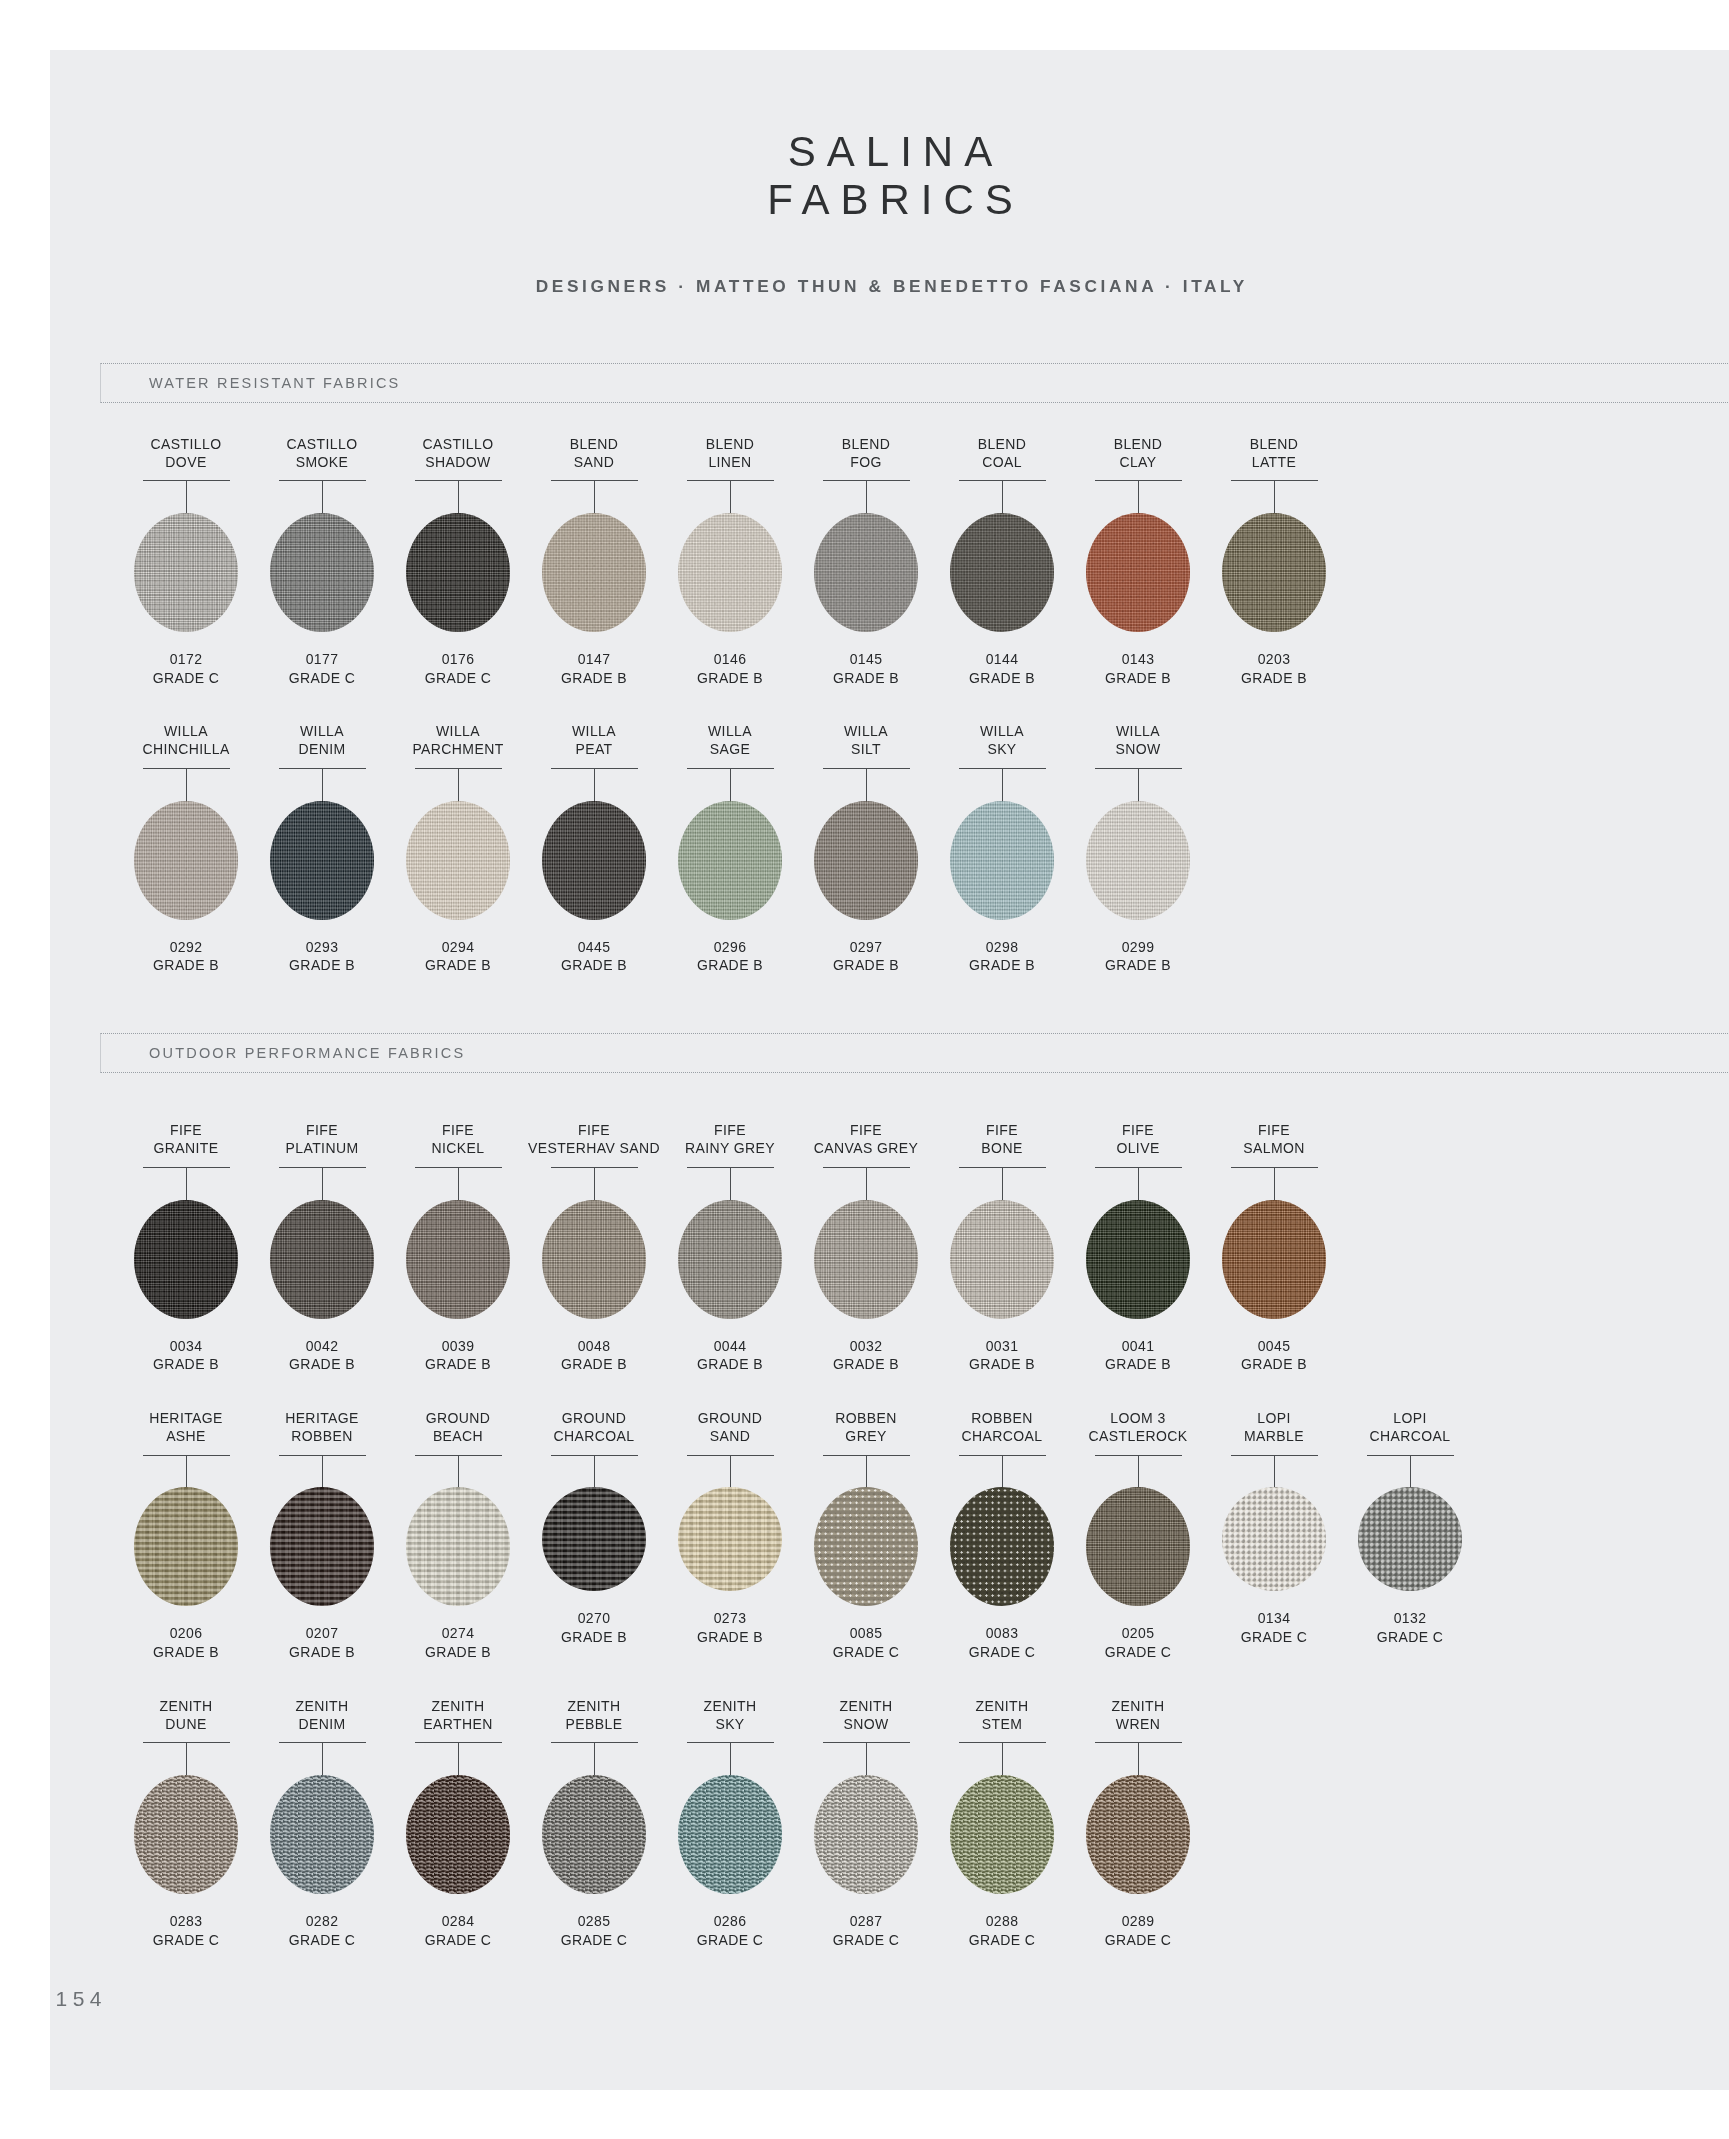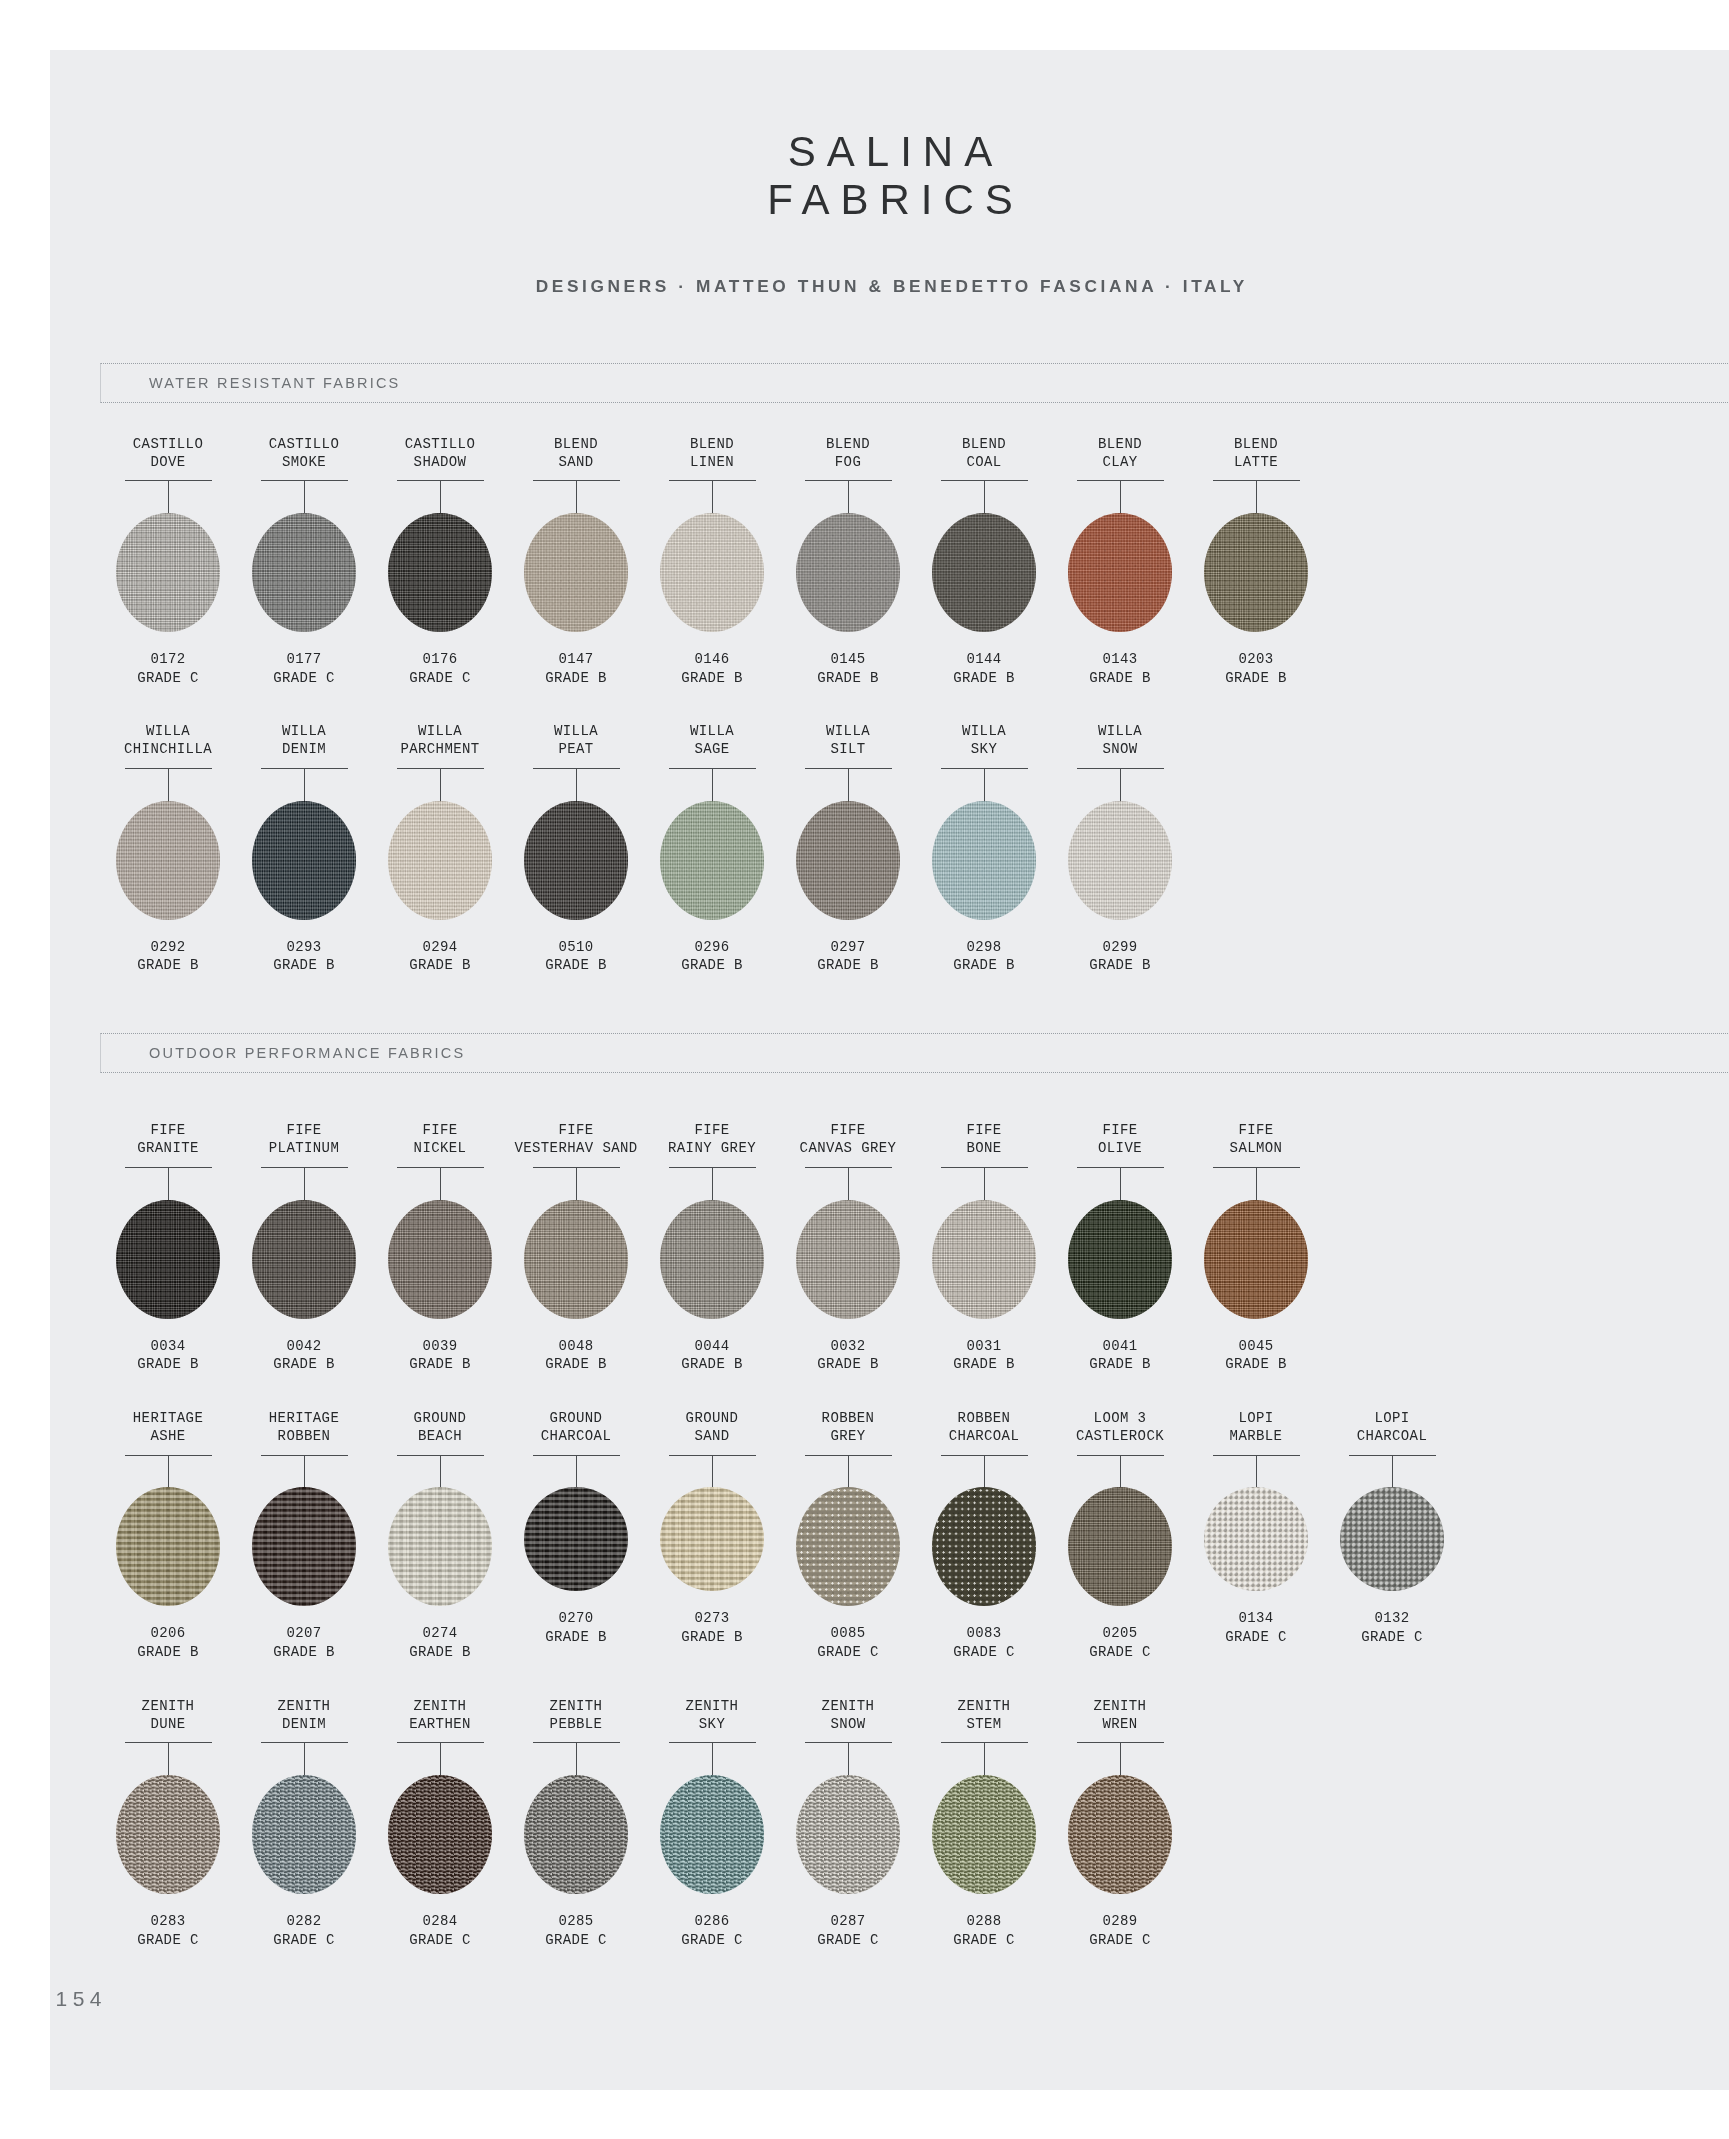--- a/index.html
+++ b/index.html
@@ -51,21 +51,21 @@
     align-items: center;
   }
   .section-head-label {
     margin-left: 48px;
     font-size: 14.5px;
     letter-spacing: 2.2px;
     color: #6d7175;
   }
 
   
-  .rows { padding-left: 50px; font-family: Liberation Mono, monospace; }
+  .rows { padding-left: 68px; }
   .row {
     display: flex;
     align-items: flex-start;
   }
   .swatch {
     width: 136px;
     flex: 0 0 136px;
     text-align: center;
     position: relative;
   }
@@ -366,21 +366,21 @@
                 <div>WILLA</div>
                 <div>PEAT</div>
               </div>
               <div class="sw-rule"></div>
               <div class="sw-drop"></div>
               <div class="sw-disc" style="background: rgb(39, 36, 33);">
                 <div class="fleck" style="background-image: radial-gradient(rgb(21, 19, 17) 0.7px, transparent 1px), radial-gradient(rgb(21, 19, 17) 0.7px, transparent 1px); background-size: 4.8px 4.8px, 7.6px 7.6px; background-position: 0px 0px, 2.8px 3.5px; opacity: 0.55;"></div>
                 <div class="tex linen"></div>
               </div>
               <div class="sw-meta">
-                <div>0510</div>
+                <div>0445</div>
                 <div>GRADE B</div>
               </div>
             </div>
             <div class="swatch">
               <div class="sw-name">
                 <div>WILLA</div>
                 <div>SAGE</div>
               </div>
               <div class="sw-rule"></div>
               <div class="sw-drop"></div>

